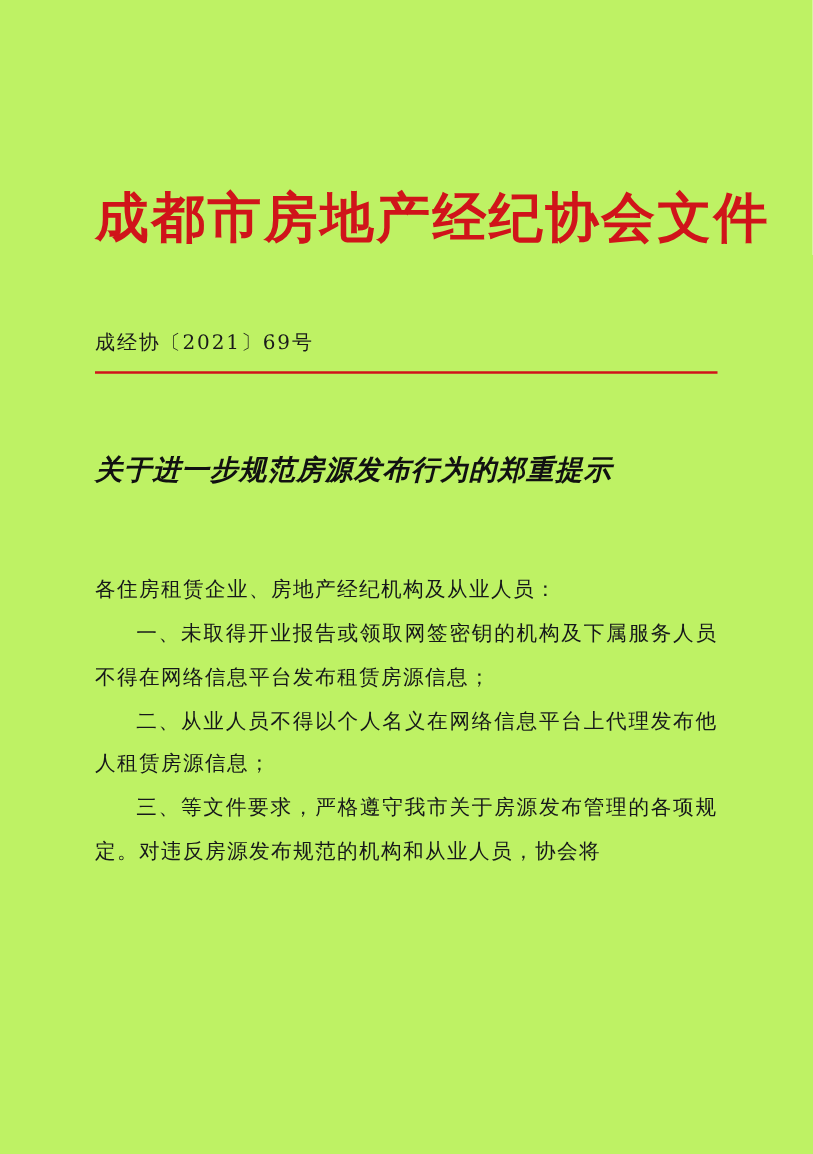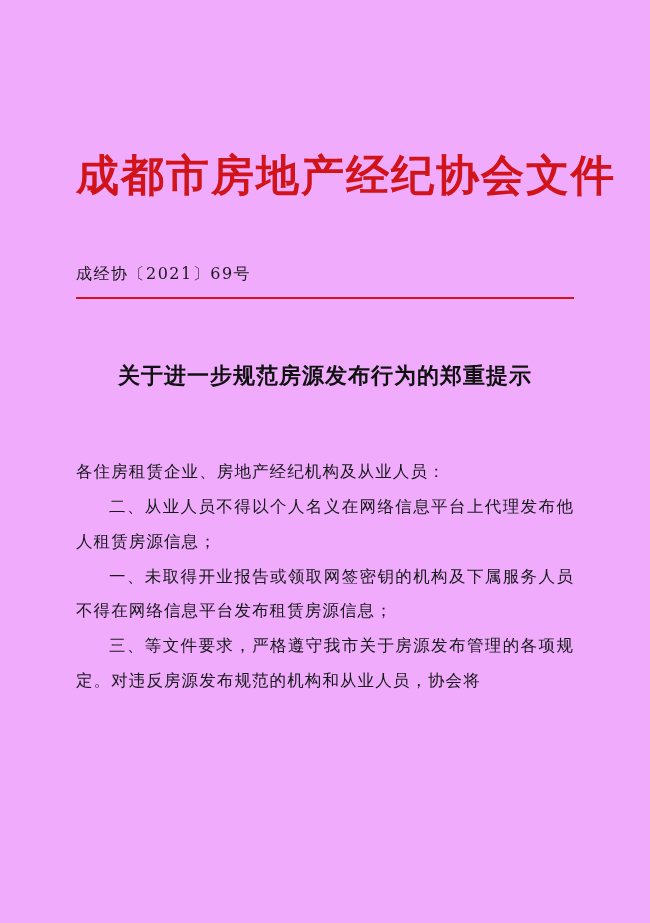--- a/index.html
+++ b/index.html
@@ -10,21 +10,21 @@
     width: 650px;
     height: 923px;
     background: #ffffff;
     font-family: "DejaVu Serif", "Liberation Serif", serif;
     overflow: hidden;
   }
   .page {
     position: relative;
     width: 650px;
     height: 923px;
-    background: #f0abfc;
+    background: #bef264;
     box-sizing: border-box;
     padding: 0 76px;
   }
   .doc-header {
     text-align: center;
     color: #d0141a;
     font-weight: bold;
     font-size: 43px;
     letter-spacing: 2px;
     line-height: 1.2;
@@ -38,27 +38,28 @@
     letter-spacing: 1.5px;
     margin-top: 62px;
   }
   .red-rule {
     margin-top: 12px;
     height: 2px;
     background: #d0141a;
     width: 100%;
   }
   .doc-title {
-    text-align: center;
+    text-align: left;
     font-size: 22px;
     font-weight: bold;
     color: #111111;
     letter-spacing: 1px;
     margin-top: 62px;
     white-space: nowrap;
+    font-style: italic;
   }
   .body-block {
     margin-top: 64px;
     font-size: 16.5px;
     color: #16181a;
     line-height: 2.12;
     letter-spacing: 1.1px;
     text-align: justify;
   }
   .para {
@@ -80,18 +81,18 @@
   <div class="doc-header">成都市房地产经纪协会文件</div>
 
   <div class="doc-number">成经协〔2021〕69号</div>
 
   <div class="red-rule"></div>
 
   <div class="doc-title">关于进一步规范房源发布行为的郑重提示</div>
 
   <div class="body-block">
     <p class="para">各住房租赁企业、房地产经纪机构及从业人员：</p>
+    <p class="para indent">一、未取得开业报告或领取网签密钥的机构及下属服务人员不得在网络信息平台发布租赁房源信息；</p>
     <p class="para indent">二、从业人员不得以个人名义在网络信息平台上代理发布他人租赁房源信息；</p>
-    <p class="para indent">一、未取得开业报告或领取网签密钥的机构及下属服务人员不得在网络信息平台发布租赁房源信息；</p>
     <p class="para indent">三、等文件要求，严格遵守我市关于房源发布管理的各项规定。对违反房源发布规范的机构和从业人员，协会将</p>
   </div>
 
 </div>
 
 </body></html>

